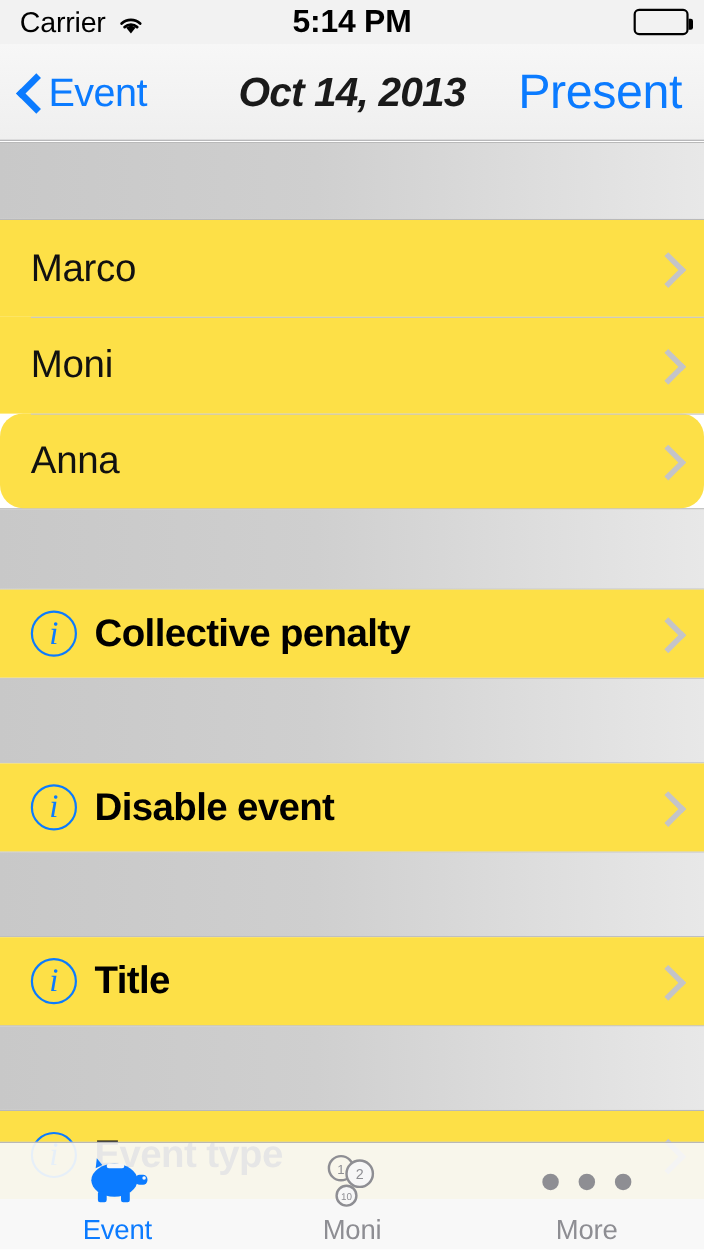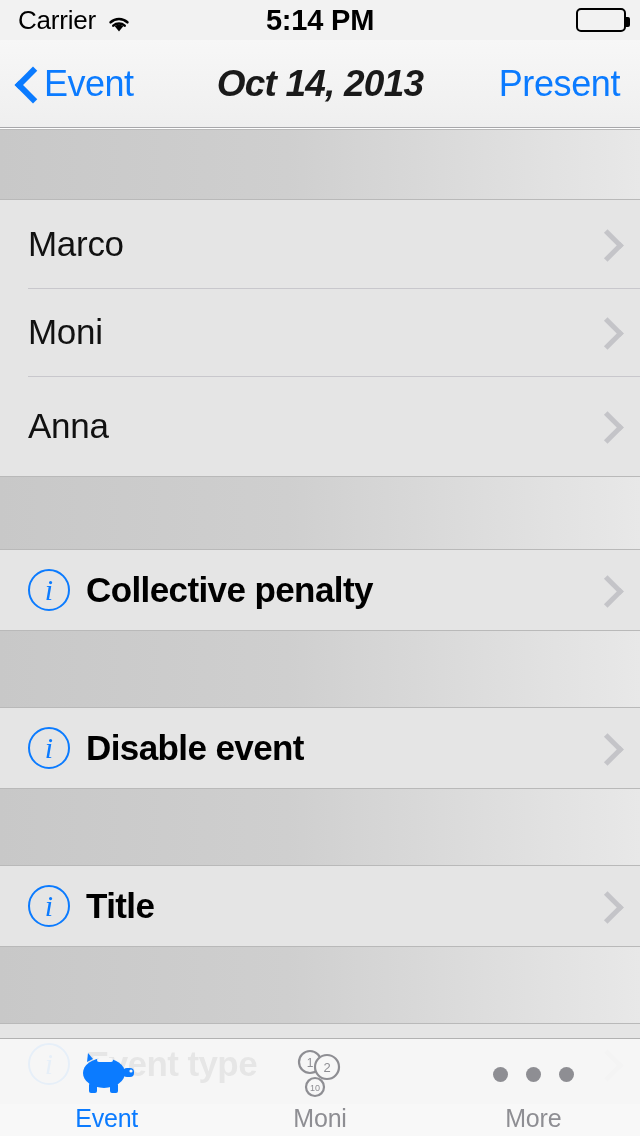--- a/index.html
+++ b/index.html
@@ -46,37 +46,37 @@
     content:""; position:absolute; left:4px; top:6px;
     width:20px; height:20px;
     border-left:6px solid #0b7bff; border-bottom:6px solid #0b7bff;
     transform:rotate(45deg);
   }
   .nav-title {
     position:absolute; left:0; width:640px; text-align:center;
     font-size:37px; font-weight:bold; color:#1a1a1a; letter-spacing:-0.8px;font-style:italic;
   }
   .nav-right {
-    position:absolute; right:20px; color:#0b7bff; font-size:36px;
+    position:absolute; right:20px; color:#0b7bff; font-size:44px;
     letter-spacing:-0.4px; cursor:pointer;
   }
 
   
   .table {
     position:absolute; top:129px; left:0; width:640px; bottom:0;
     background:#ffffff; overflow:hidden;
   }
   .gap {
     width:640px;
     background:linear-gradient(to right,#c8c8c8 0%,#cfcfcf 45%,#e8e8e8 100%);
     border-top:1px solid #b9b9b9;
     border-bottom:1px solid #b9b9b9;
   }
   .row {
-    position:relative; width:640px; background:#e5e5e5;
+    position:relative; width:640px; background:#fde047;
     display:flex; align-items:center;
     padding-left:28px; padding-right:24px;
     cursor:pointer;
   }
   .row + .row::before {
     content:""; position:absolute; top:0; left:28px; right:0;
     height:1px; background:#c8c7cc;
   }
   .row-label-plain {
     font-size:35px; color:#111; letter-spacing:-0.3px; flex:1;
@@ -157,21 +157,21 @@
     <div class="gap" style="height:71px;"></div>
 
     <div class="row" style="height:88px;">
       <span class="row-label-plain">Marco</span>
       <span class="chevron"></span>
     </div>
     <div class="row" style="height:88px;">
       <span class="row-label-plain">Moni</span>
       <span class="chevron"></span>
     </div>
-    <div class="row" style="height:100px;">
+    <div class="row" style="height:86px;border-radius:21px;">
       <span class="row-label-plain">Anna</span>
       <span class="chevron"></span>
     </div>
 
     <div class="gap" style="height:74px;"></div>
 
     <div class="row" style="height:80px;">
       <span class="info-icon">i</span>
       <span class="row-label-bold">Collective penalty</span>
       <span class="chevron"></span>

